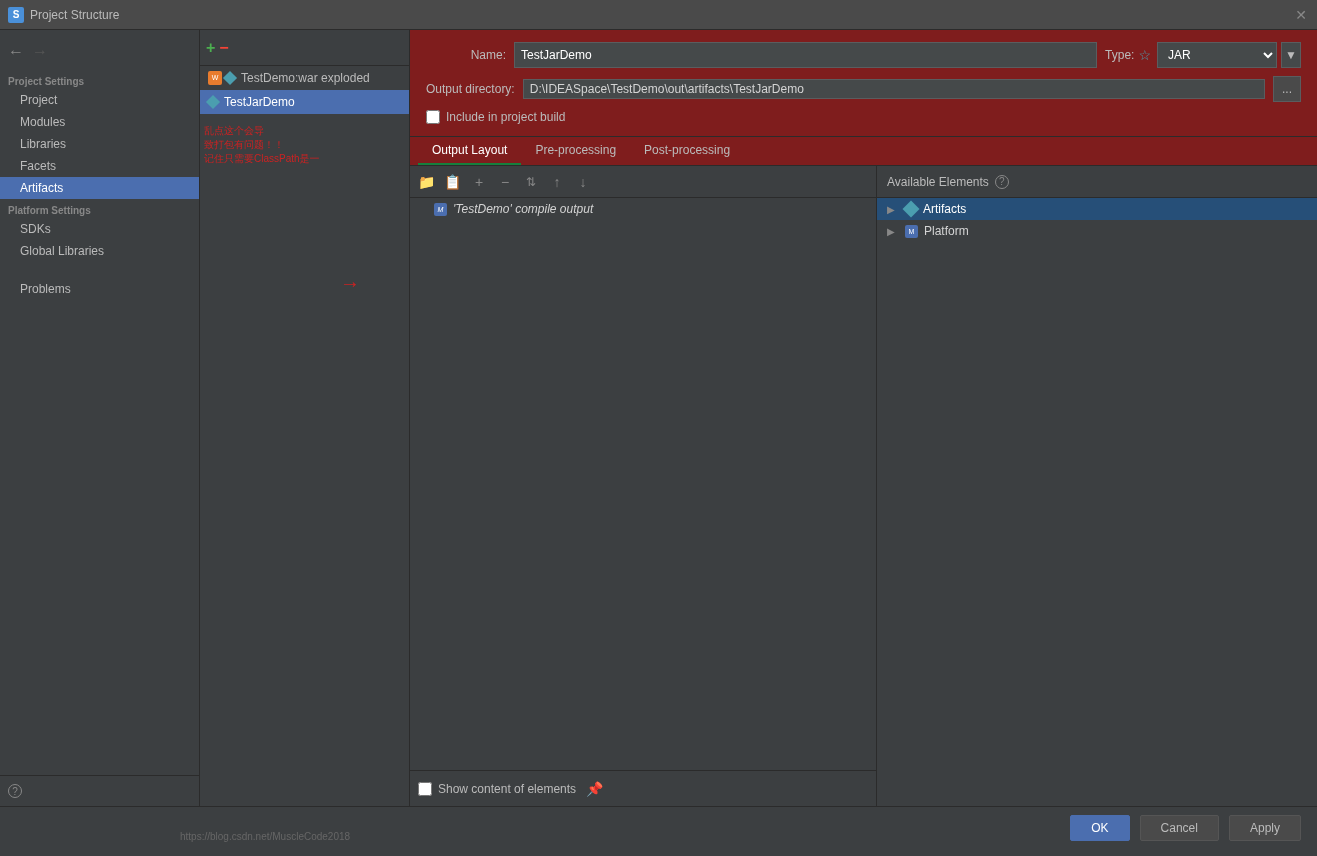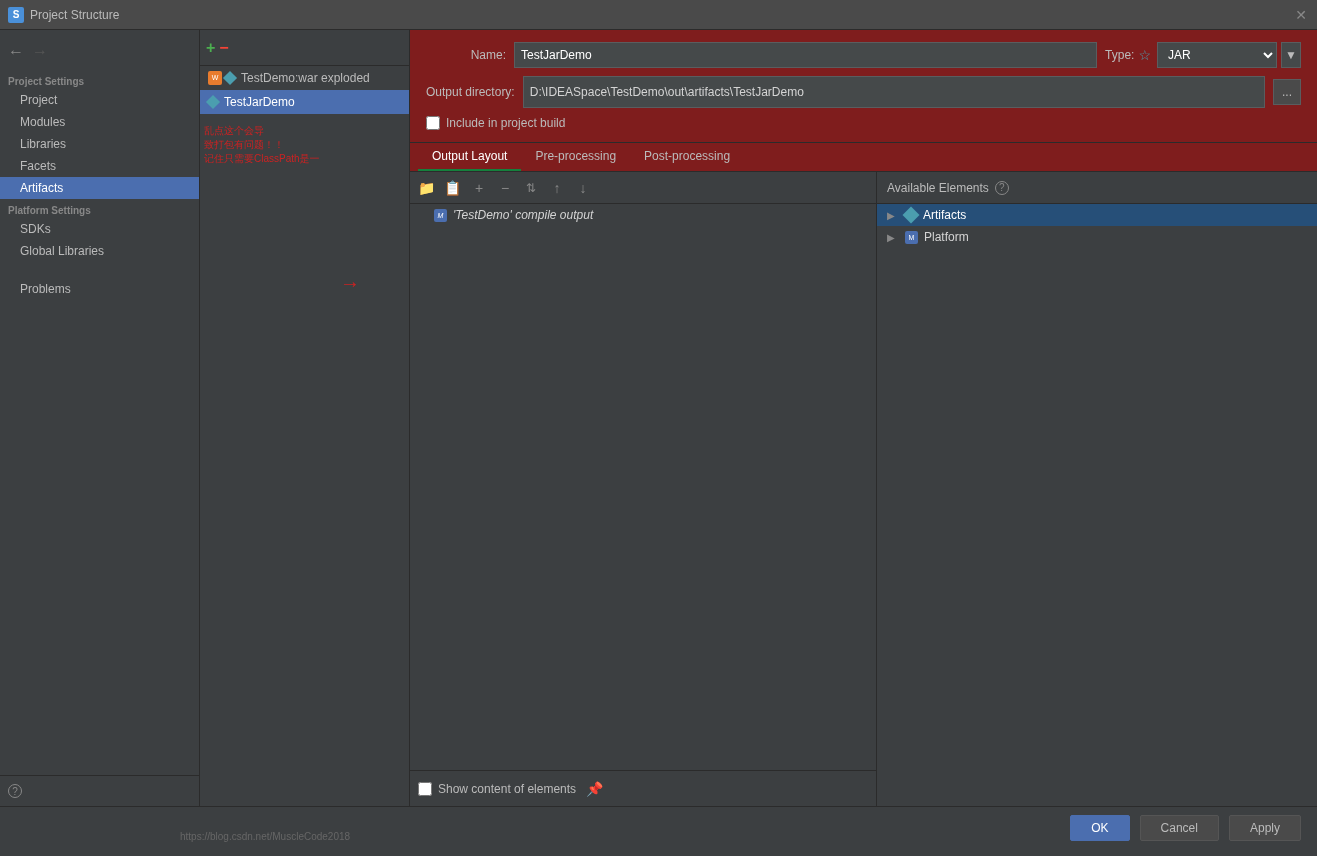--- a/index.html
+++ b/index.html
@@ -199,21 +199,21 @@
       align-items: center;
       gap: 8px;
     }
     .dir-input {
       flex: 1;
       background: #45494a;
       border: 1px solid #5a5d5f;
       color: #d4d4d4;
       padding: 3px 6px;
       font-size: 12px;
-      height: 32px;
+      height: 20px;
     }
     .dir-btn {
       background: #4a4a4a;
       border: 1px solid #5a5d5f;
       color: #bbbbbb;
       width: 28px;
       height: 26px;
       cursor: pointer;
       font-size: 12px;
       display: flex; align-items: center; justify-content: center;

